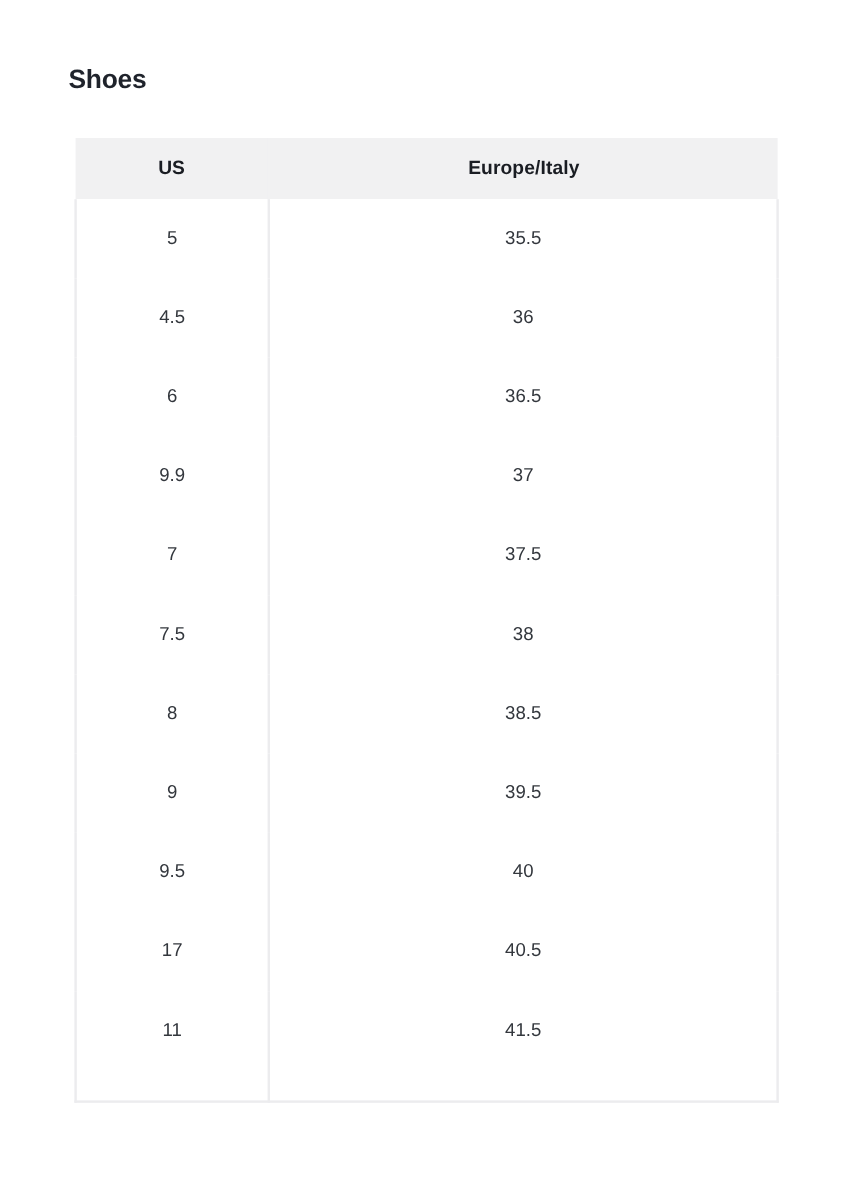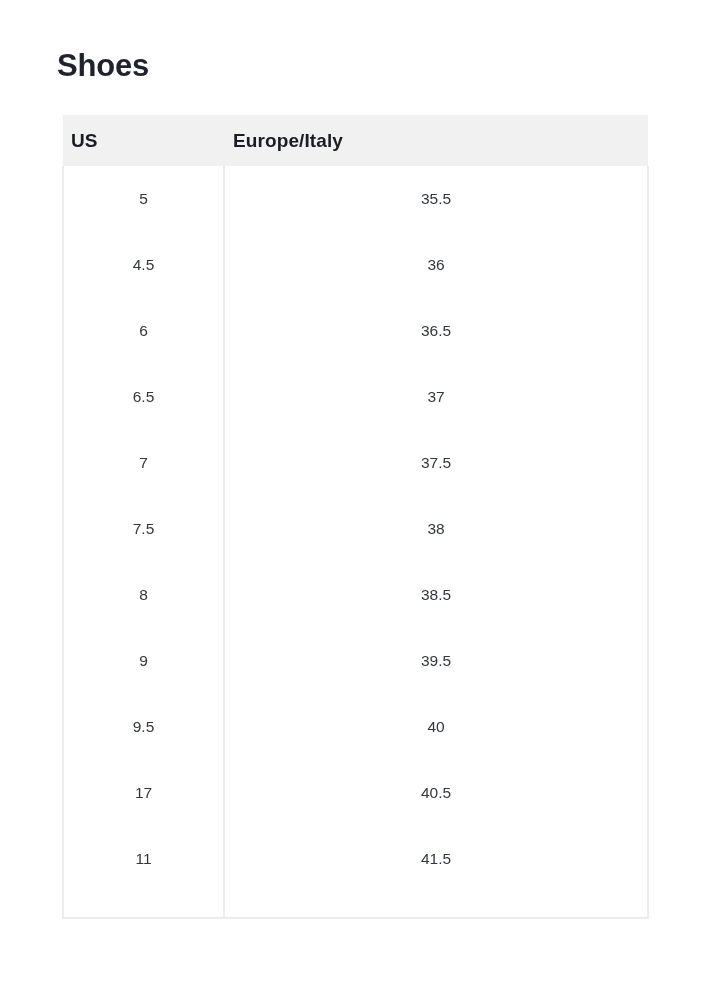--- a/index.html
+++ b/index.html
@@ -22,21 +22,21 @@
     height: 1000px;
     background: #ffffff;
     box-sizing: border-box;
   }
 
   .page-title {
     position: absolute;
     left: 57px;
     top: 46px;
     margin: 0;
-    font-size: 31px;
+    font-size: 22px;
     line-height: 40px;
     font-weight: 700;
     letter-spacing: -0.2px;
     color: #1f232b;
     font-family: "Liberation Sans", sans-serif;
   }
 
   .size-table-wrap {
     position: absolute;
     left: 62px;
@@ -50,26 +50,26 @@
     table-layout: fixed;
     font-family: "Liberation Sans", sans-serif;
   }
 
   table.size-table col.col-us    { width: 161px; }
   table.size-table col.col-eu    { width: 424px; }
 
   table.size-table thead th {
     background: #f1f1f2;
     color: #1a1d23;
-    font-size: 19px;
+    font-size: 16px;
     font-weight: 700;
     line-height: 20px;
     height: 51px;
     padding: 0 8px;
-    text-align: left;
+    text-align: center;
     vertical-align: middle;
     border: none;
     box-sizing: border-box;
     letter-spacing: 0.1px;
   }
 
   table.size-table thead th.th-eu {
     border-left: 2px solid #f1f1f2;
   }
 
@@ -121,21 +121,21 @@
           </tr>
           <tr>
             <td>4.5</td>
             <td>36</td>
           </tr>
           <tr>
             <td>6</td>
             <td>36.5</td>
           </tr>
           <tr>
-            <td>6.5</td>
+            <td>9.9</td>
             <td>37</td>
           </tr>
           <tr>
             <td>7</td>
             <td>37.5</td>
           </tr>
           <tr>
             <td>7.5</td>
             <td>38</td>
           </tr>

